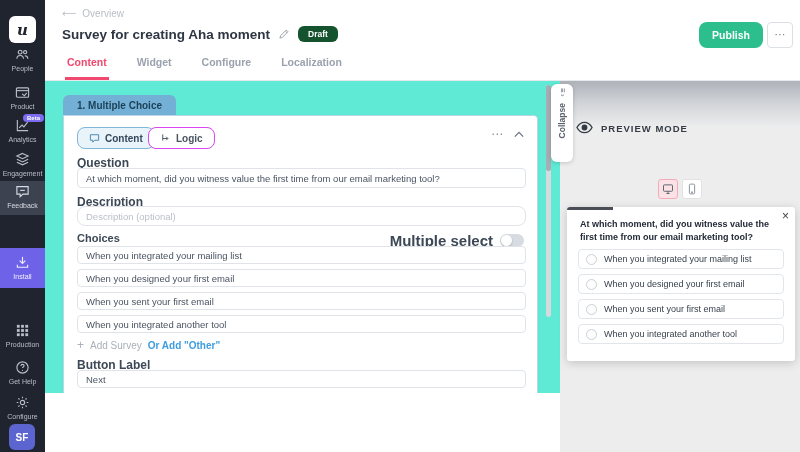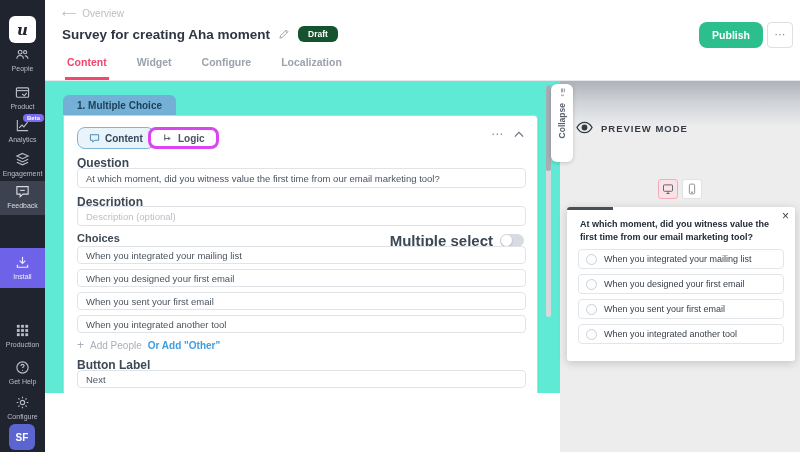--- a/index.html
+++ b/index.html
@@ -42,21 +42,21 @@
 
   
   .content { position:absolute; left:45px; top:81px; width:515px; height:312px; background:#5eead4; overflow:hidden; }
   .step-tab { position:absolute; left:18px; background:#74b0d6; color:#1d4258; font-size:10px; font-weight:bold;
     padding:5px 14px 4px; border-radius:6px 6px 0 0; }
   .card { position:absolute; left:18px; width:475px; background:#fff; border:1px solid #b7d7e8;
     border-radius:0 4px 4px 4px; box-shadow:0 1px 3px rgba(0,0,0,.05); }
   .pill-btn { position:absolute; display:flex; align-items:center; gap:5px; height:22px; padding:0 11px;
     font-size:10px; font-weight:bold; border-radius:8px; }
   .pill-btn.content-on { left:13px; top:11px; background:#e9f3fa; border:1px solid #7fb5d6; color:#33475a; }
-  .pill-btn.logic-off { left:84px; top:11px; background:#fff; border:3px solid #d946ef; color:#4a5462; }
+  .pill-btn.logic-off { left:84px; top:11px; background:#fff; border:1px solid #d946ef; color:#4a5462; }
   .card-actions { position:absolute; right:13px; top:12px; display:flex; align-items:center; gap:11px; color:#8a9098; }
   .card-actions .dots { font-size:12px; line-height:1; }
   .f-label { position:absolute; left:13px; font-size:12px; font-weight:bold; color:#3c4856; }
   .f-input { position:absolute; left:13px; width:449px; height:20px; border:1px solid #e0e4e9; border-radius:4px;
     font-size:9.5px; color:#4a5462; padding:0 8px; font-family:inherit; background:#fff; outline:none; }
   .f-input::placeholder { color:#b9bfc8; }
   .choices-right { position:absolute; right:13px; top:116px; display:flex; align-items:center; gap:7px;
     font-size:15px; font-weight:bold; color:#3c4856; }
   .toggle { width:24px; height:13px; border-radius:7px; background:#d7dce2; position:relative; }
   .toggle .knob { position:absolute; left:1px; top:1px; width:11px; height:11px; background:#fff; border-radius:50%;
@@ -267,38 +267,38 @@
             <svg width="10" height="7" viewBox="0 0 12 8" fill="none" stroke="#6b7280" stroke-width="1.5">
               <path d="M1 6.5L6 1.5l5 5"></path>
             </svg>
           </span>
       </div>
 
       <div class="f-label" style="top:40px">Question</div>
       <input class="f-input" style="top: 52px;" readonly="" value="At which moment, did you witness value the first time from our email marketing tool?">
 
       <div class="f-label" style="top:79px">Description</div>
-      <input class="f-input" style="top: 90px;" readonly="" placeholder="Description (optional)">
+      <input class="f-input" style="top: 90px; border-radius: 8px;" readonly="" placeholder="Description (optional)">
 
       <div class="f-label" style="top:116px; font-size:11px;">Choices</div>
       <div class="choices-right">
         <span>Multiple select</span>
         <span class="toggle">
             <span class="knob"></span>
           </span>
       </div>
 
       <input class="f-input" style="top: 130px; height: 18px;" readonly="" value="When you integrated your mailing list">
       <input class="f-input" style="top: 153px; height: 18px;" readonly="" value="When you designed your first email">
       <input class="f-input" style="top: 176px; height: 18px;" readonly="" value="When you sent your first email">
       <input class="f-input" style="top: 199px; height: 18px;" readonly="" value="When you integrated another tool">
 
       <div class="add-row">
         <span class="add-plus">+</span>
-        <span class="add-choice">Add People</span>
+        <span class="add-choice">Add Survey</span>
         <span class="add-other">Or Add "Other"</span>
       </div>
 
       <div class="f-label" style="top:242px">Button Label</div>
       <input class="f-input" style="top: 254px; height: 18px;" readonly="" value="Next">
     </section>
 
     <div class="step-tab" style="top:330px">2. Multiple Choice</div>
 
     <section class="card" style="top:349px; height:60px;">

